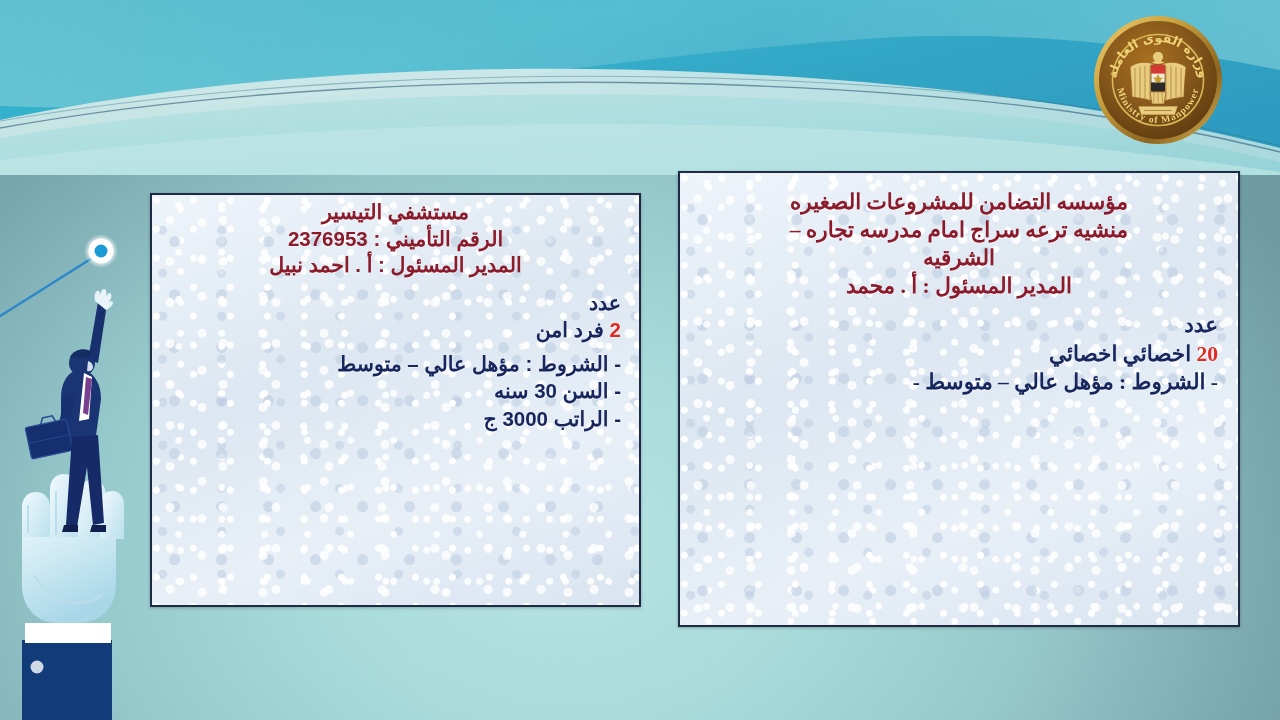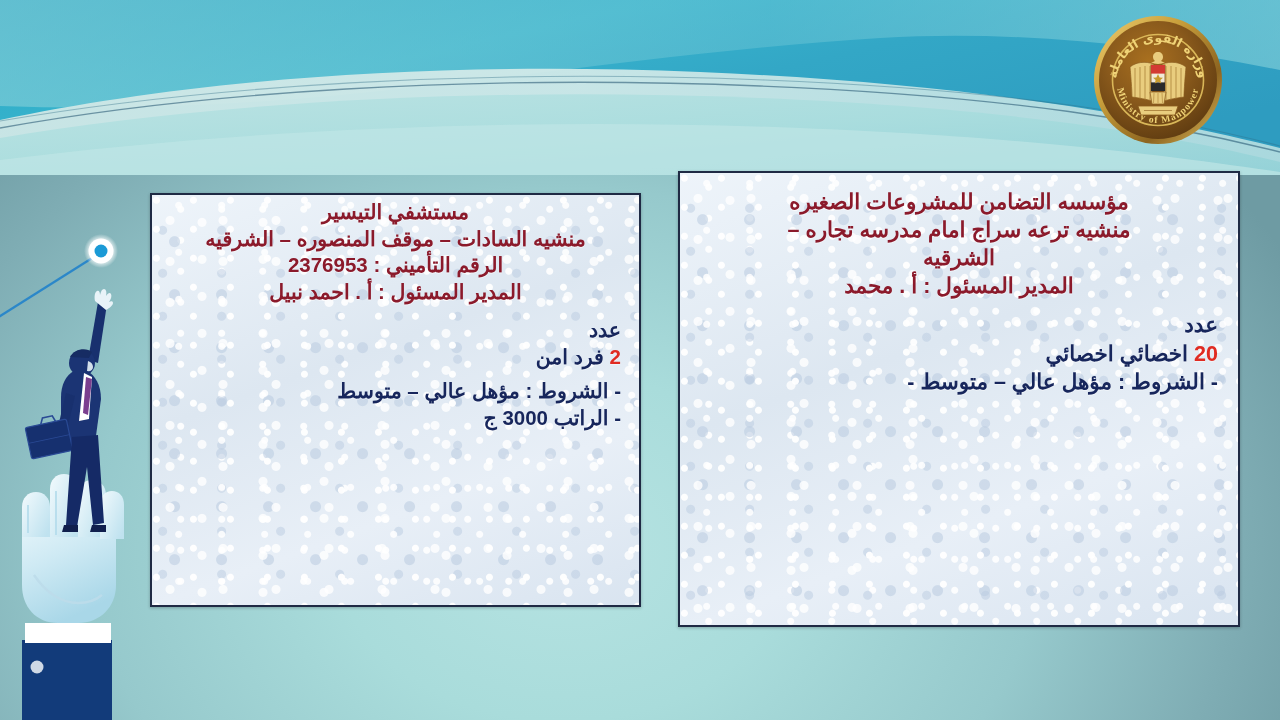--- a/index.html
+++ b/index.html
@@ -64,20 +64,21 @@
       47px 53px, 59px 43px, 41px 31px, 100% 100%;
     box-shadow: 0 1px 3px rgba(0,0,0,.25);
     direction:rtl;
     text-align:center;
   }
 
   #panel-right {
     left:678px; top:171px;
     width:562px; height:456px;
     padding:16px 20px 10px 20px;
+    font-family:Liberation Serif, serif;
   }
 
   #panel-left {
     left:150px; top:193px;
     width:491px; height:414px;
     padding:4px 18px 10px 18px;
   }
 
   .head-line {
     color:#8B1A2B;
@@ -310,31 +311,31 @@
     <div class="body-line align-right">عدد</div>
     <div class="body-line align-right">
       <span class="count-num">20</span>
       <span>اخصائي اخصائي</span>
     </div>
     <div class="body-line align-right">-  الشروط : مؤهل عالي – متوسط -</div>
   </div>
 
   <div class="panel" id="panel-left">
     <div class="head-line">مستشفي التيسير</div>
-    <div class="head-line">منشيه السادات – موقف المنصوره – الشرقيه</div>
     <div class="head-line">الرقم التأميني : 2376953</div>
     <div class="head-line">المدير المسئول : أ . احمد نبيل</div>
 
     <div class="gap-md"></div>
 
     <div class="body-line align-right">عدد</div>
     <div class="body-line align-right">
       <span class="count-num">2</span>
       <span>فرد امن</span>
     </div>
 
     <div class="gap-sm"></div>
 
     <div class="body-line align-right">- الشروط : مؤهل عالي – متوسط</div>
+    <div class="body-line align-right">-  السن   30  سنه</div>
     <div class="body-line align-right">-   الراتب 3000 ج</div>
   </div>
 
 </div>
 
 </body></html>

